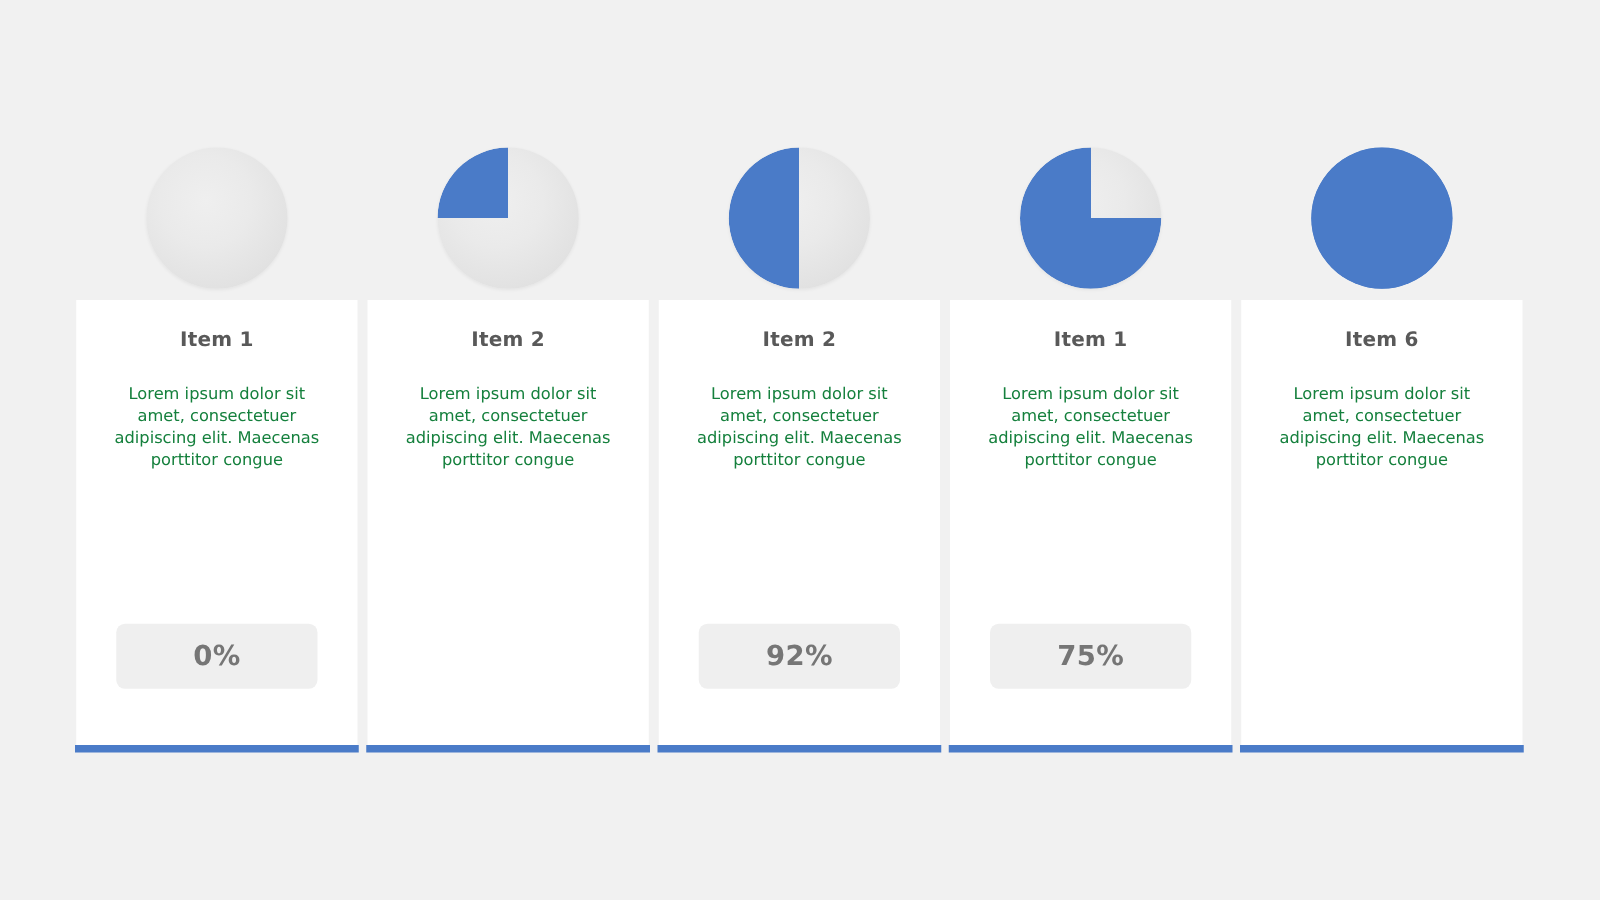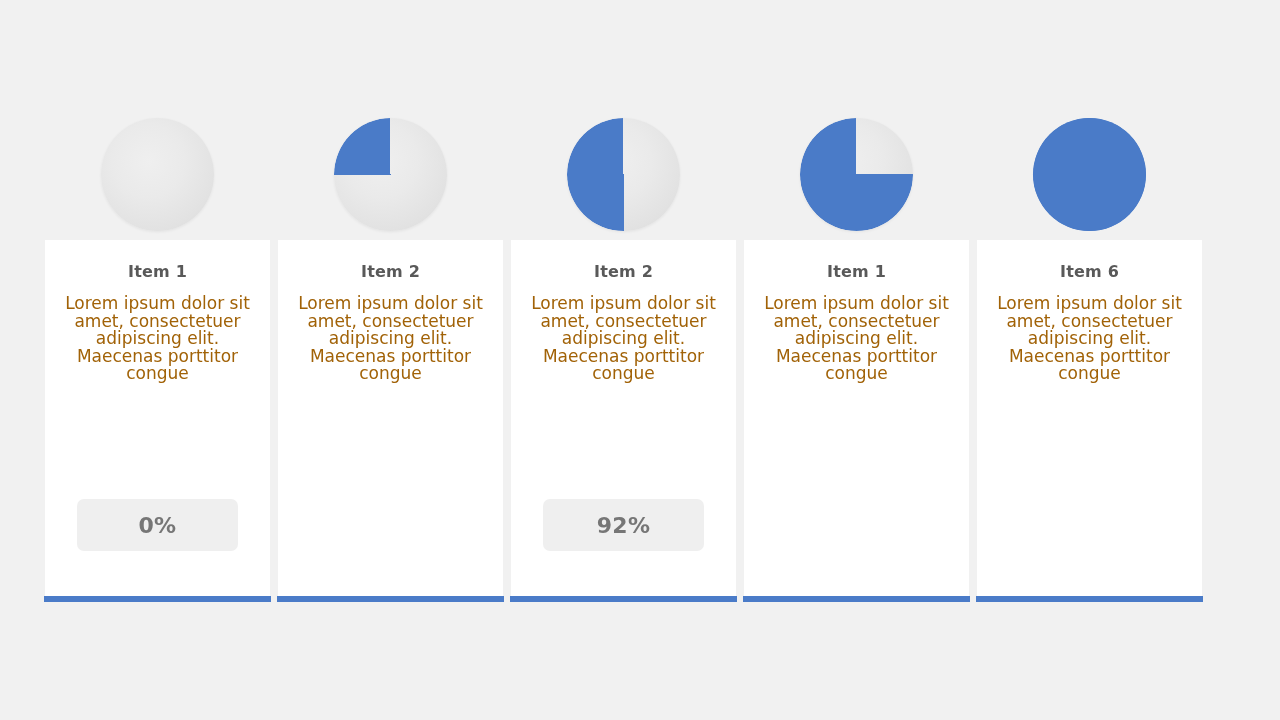--- a/index.html
+++ b/index.html
@@ -15,21 +15,21 @@
   }
 
   .slide {
     position: relative;
     width: 1280px;
     height: 720px;
   }
 
   .cards {
     position: absolute;
-    left: 45px;
+    left: 61px;
     top: 118px;
     width: 1160px;
     display: flex;
     flex-direction: row;
     gap: 8px;
   }
 
   .card {
     position: relative;
     width: 225px;
@@ -89,25 +89,25 @@
   .card-title {
     font-size: 16px;
     font-weight: bold;
     color: #595959;
     letter-spacing: 0.2px;
     margin: 0 0 14px 0;
     text-align: center;
   }
 
   .card-desc {
-    font-size: 17px;
+    font-size: 13px;
     line-height: 17.5px;
-    color: #a16207;
+    color: #15803d;
     text-align: center;
-    margin: 0;
+    margin: 12px;
     max-width: 196px;
   }
 
   .badge {
     position: absolute;
     left: 32px;
     right: 32px;
     top: 259px;
     height: 52px;
     background: #efefef;
@@ -180,20 +180,21 @@
 
     <div class="card">
       <div class="chart-wrap">
         <div class="pie" data-pct="75">
           <div class="wedge"></div>
         </div>
       </div>
       <div class="card-body">
         <div class="card-title">Item 1</div>
         <div class="card-desc">Lorem ipsum dolor sit amet, consectetuer adipiscing elit. Maecenas porttitor congue</div>
+        <div class="badge">75%</div>
         <div class="card-rule"></div>
       </div>
     </div>
 
     <div class="card">
       <div class="chart-wrap">
         <div class="pie" data-pct="100">
           <div class="wedge"></div>
         </div>
       </div>

